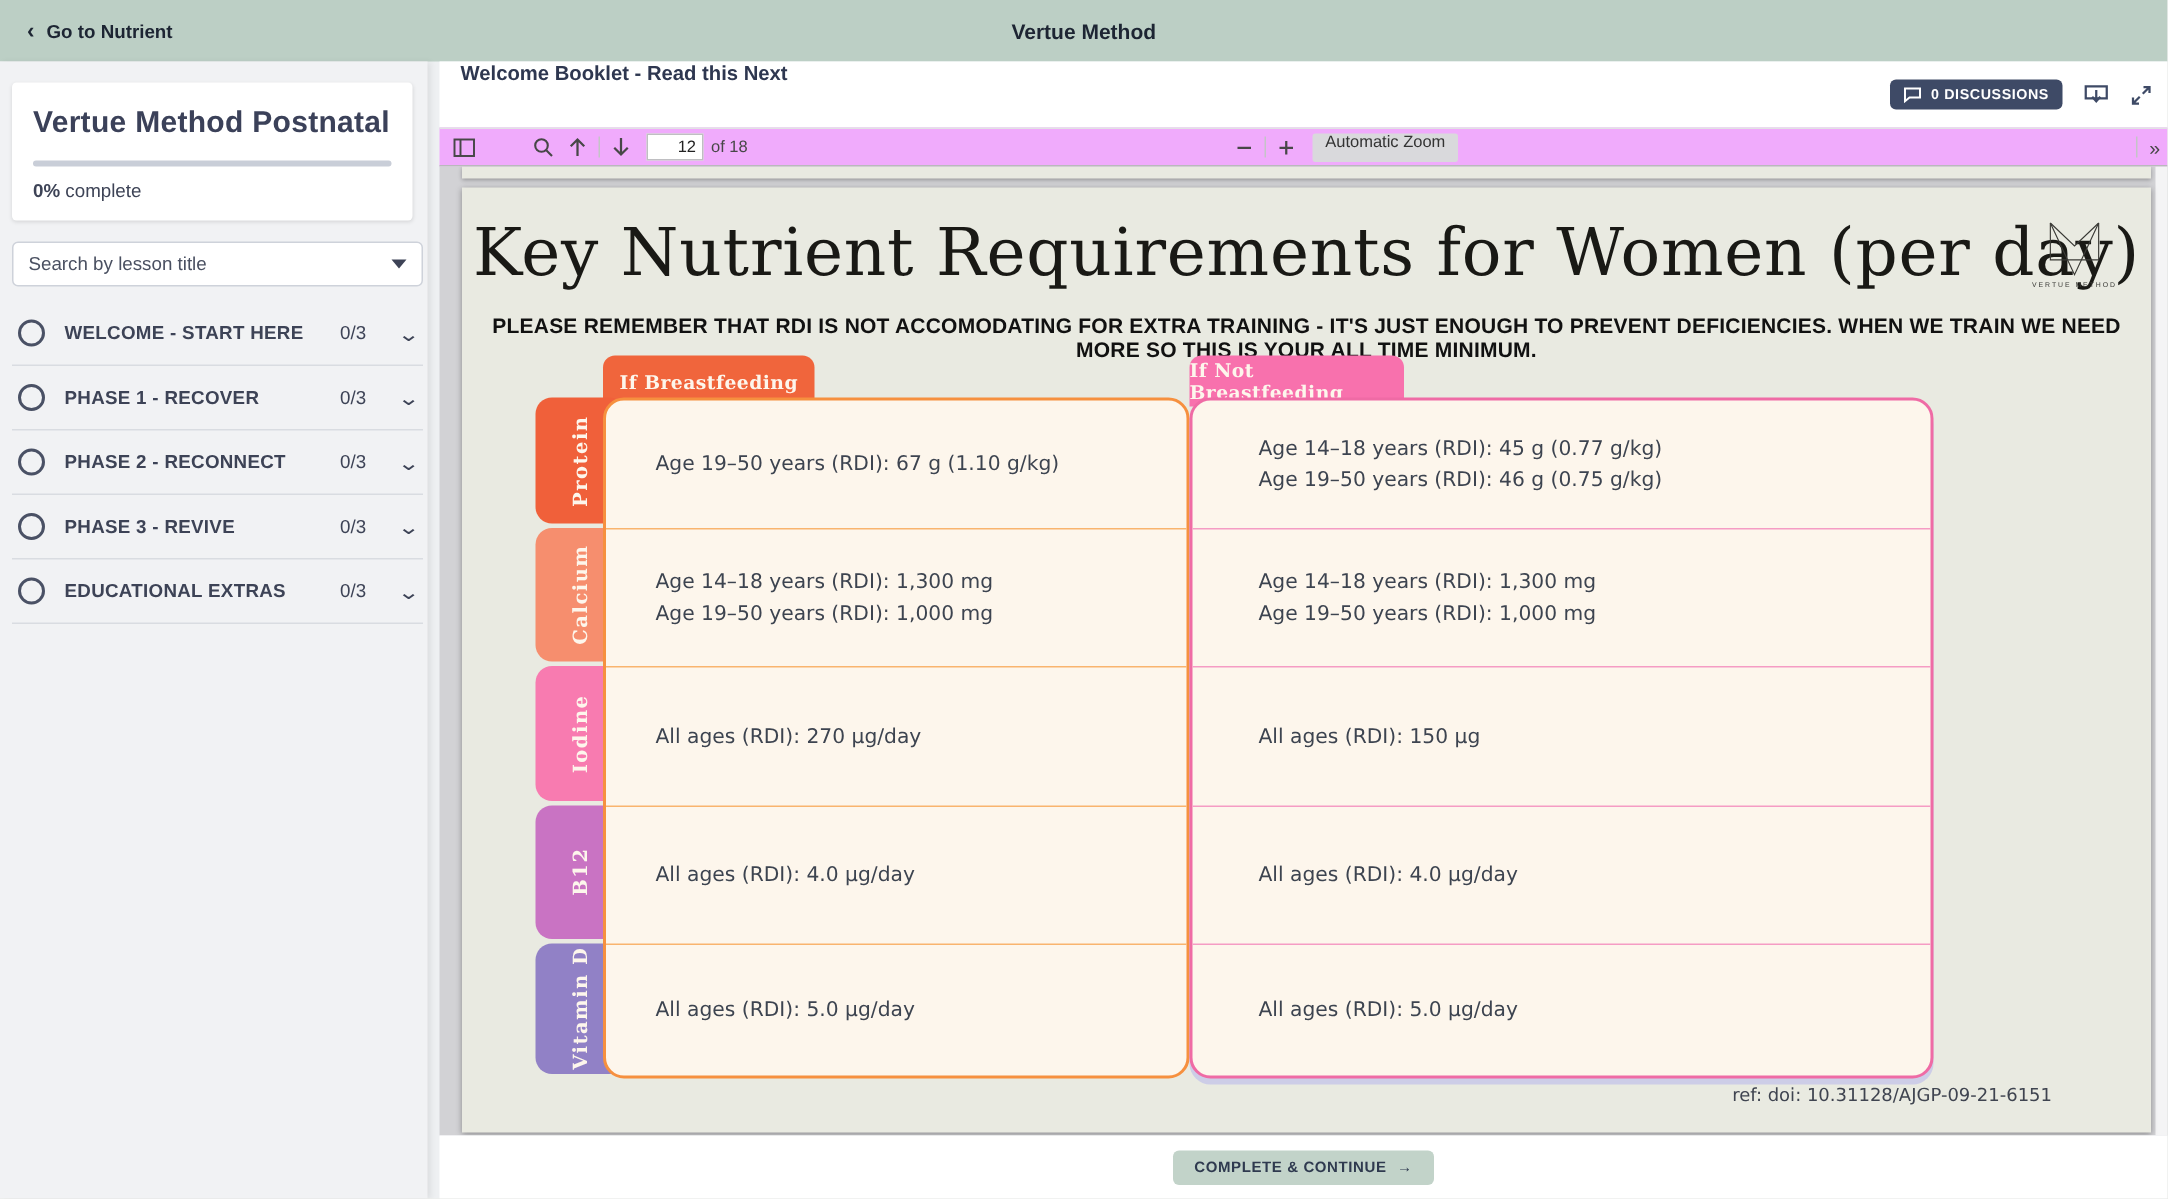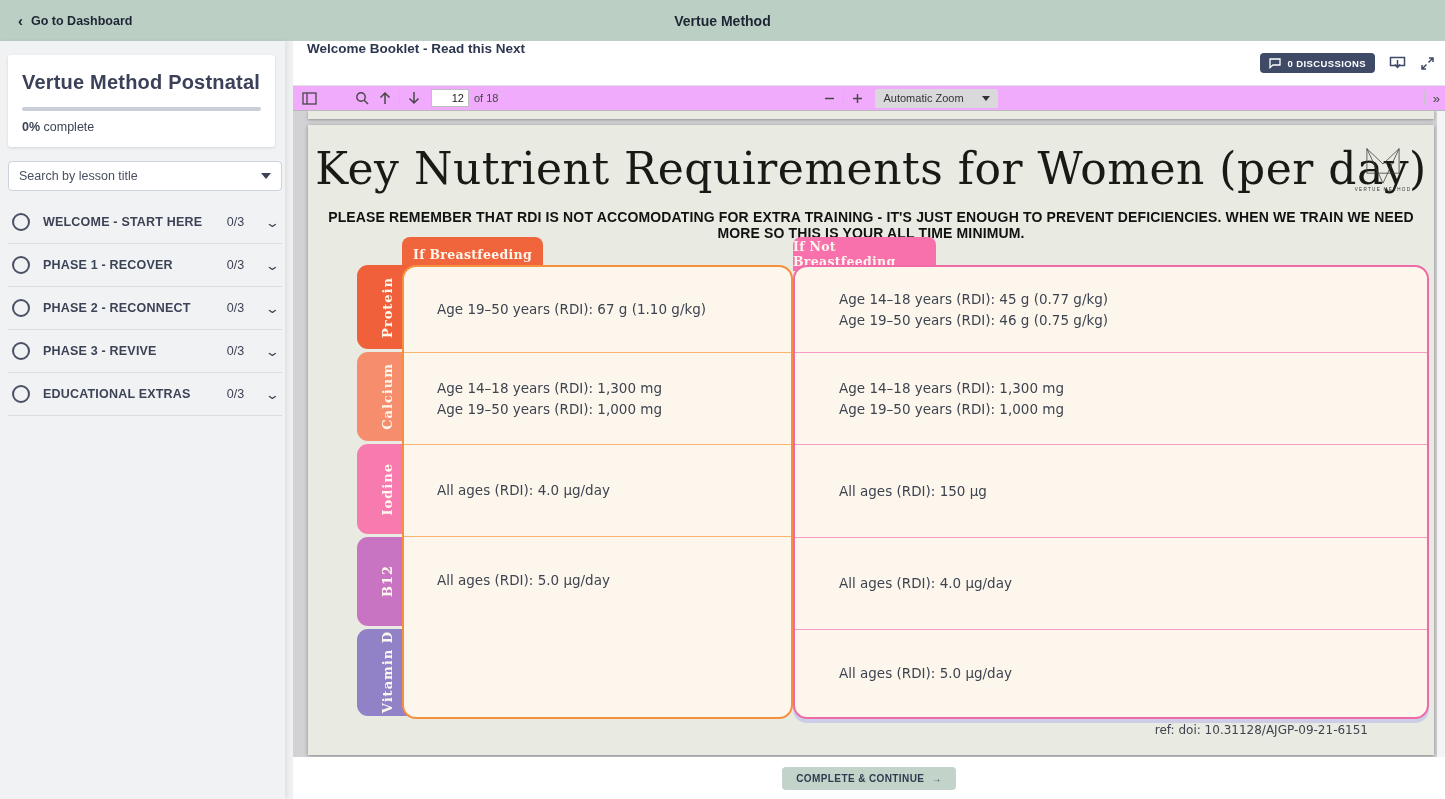--- a/index.html
+++ b/index.html
@@ -64,21 +64,21 @@
   .tb-btn { background:none; border:none; padding:2px 5px; cursor:pointer; display:flex;
             align-items:center; color:#474747; }
   .tb-sep { width:1px; height:14px; background:#c4c4c7; margin:0 3px; }
   .page-input { width:38px; height:18px; border:1px solid #bfbfc2; background:#fff;
                 font-size:11px; text-align:right; padding-right:4px; margin:0 5px 0 6px;
                 font-family:"Liberation Sans",sans-serif; color:#222; }
   .of-total { font-size:11px; color:#474747; margin-right:6px; }
   .zoom-select { background:#d9d9dc; border:none; border-radius:2px; height:19px;
                  font-size:11px; color:#333; padding:0 8px; margin-left:7px;
                  display:flex; align-items:center; gap:18px; cursor:pointer;
-                 font-family:"Liberation Sans",sans-serif; }
+                 font-family:"Liberation Sans",sans-serif;flex-direction:column; }
   .zoom-caret { width:0; height:0; border-left:4px solid transparent;
                 border-right:4px solid transparent; border-top:5px solid #333; }
   .tb-right { position:absolute; right:2px; display:flex; align-items:center; }
   .dbl-chevron { font-size:13px; color:#474747; letter-spacing:-2px; }
 
   
   .viewer { position:absolute; left:0; top:70px; width:1152px; height:646px;
             background:#d2d2d5; overflow:hidden; }
   .scroll-track { position:absolute; right:0; top:0; width:8px; height:646px; background:#f4f4f5; }
   .page-sliver { position:absolute; left:15px; top:0; width:1126px; height:8px;
@@ -105,21 +105,21 @@
 
   .labels-col { position:absolute; left:0; top:28px; width:60px; }
   .row-label { width:60px; border-radius:11px; margin-bottom:3px;
                display:flex; align-items:center; justify-content:center; }
   .row-label span { writing-mode:vertical-rl; transform:rotate(180deg);
                     font-family:"DejaVu Serif", serif; font-weight:bold; font-size:13px;
                     color:#fdf6ec; letter-spacing:1px; }
 
   .panel { position:absolute; top:28px; height:454px; background:#fdf6ec; border-radius:14px; }
   .panel-left  { left:45px;  width:391px; border:2px solid #f6903f; z-index:1; }
-  .panel-right { left:436px; width:636px; border:2px solid #ef6ba5; z-index:1;
+  .panel-right { left:436px; width:496px; border:2px solid #ef6ba5; z-index:1;
                  box-shadow:0 4px 0 rgba(170,170,240,.45); }
   .cell { display:flex; flex-direction:column; justify-content:center;
           font-family:"DejaVu Sans", sans-serif; font-size:13.5px; color:#3d4450;
           line-height:1.55; }
   .panel-left  .cell { padding-left:33px; border-top:1px solid #f9b46e; }
   .panel-right .cell { padding-left:44px; border-top:1px solid #f59cc4; }
   .panel .cell:first-child { border-top:none; }
 
   .doc-ref { position:absolute; right:66px; top:598px; font-family:"DejaVu Sans", sans-serif;
              font-size:12px; color:#3f4450; }
@@ -134,21 +134,21 @@
   svg { display:block; }
 </style>
 </head>
 <body>
 
 <div class="app">
 
   <div class="topbar">
     <div class="back-link">
       <span class="back-chevron">‹</span>
-      <span>Go to Dashboard</span>
+      <span>Go to Nutrient</span>
     </div>
     <div class="topbar-title">Vertue Method</div>
   </div>
 
   <div class="sidebar">
     <div class="course-card">
       <div class="course-title">Vertue Method Postnatal</div>
       <div class="progress-track"></div>
       <div class="progress-text">
         <b>0%</b><span> complete</span>
@@ -318,20 +318,23 @@
           </div>
 
           <div class="panel panel-left">
             <div class="cell" style="height:85px;">
               <div>Age 19–50 years (RDI): 67 g (1.10 g/kg)</div>
             </div>
             <div class="cell" style="height:92px;">
               <div>Age 14–18 years (RDI): 1,300 mg</div>
               <div>Age 19–50 years (RDI): 1,000 mg</div>
             </div>
+            <div class="cell" style="height:93px;">
+              <div>All ages (RDI): 270 μg/day</div>
+            </div>
             <div class="cell" style="height:92px;">
               <div>All ages (RDI): 4.0 μg/day</div>
             </div>
             <div class="cell" style="height:88px;">
               <div>All ages (RDI): 5.0 μg/day</div>
             </div>
           </div>
 
           <div class="panel panel-right">
             <div class="cell" style="height:85px;">

